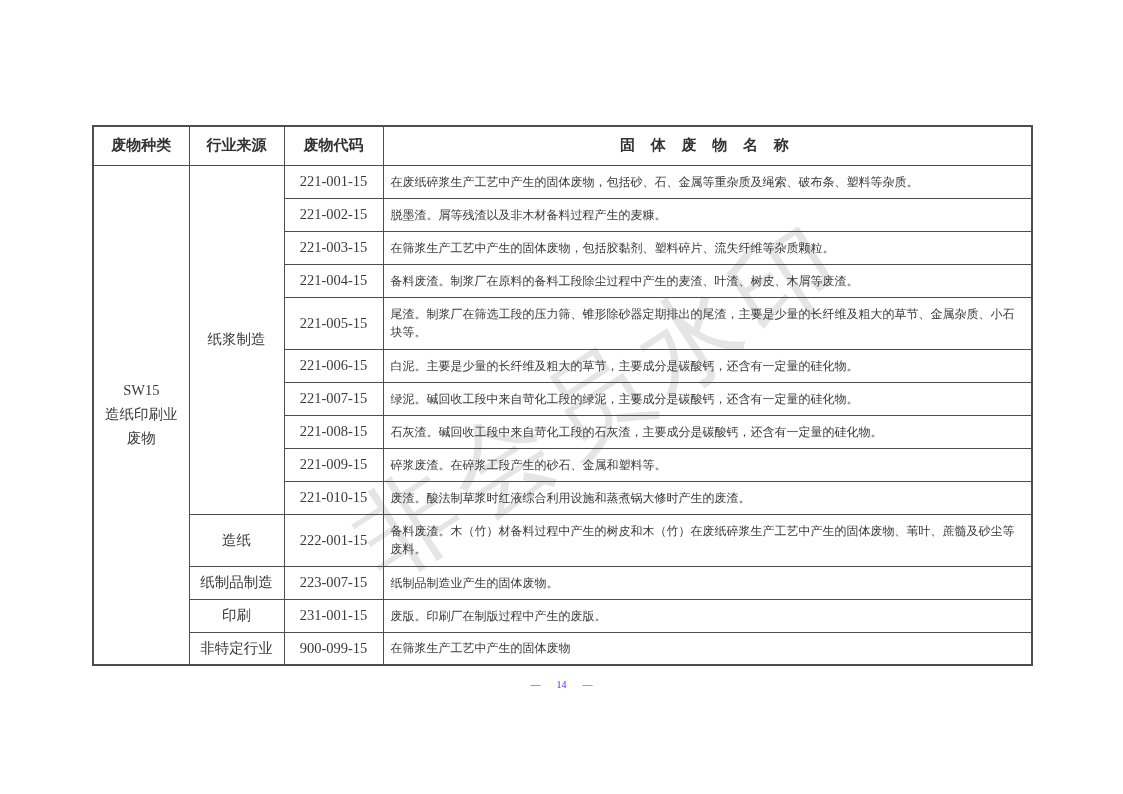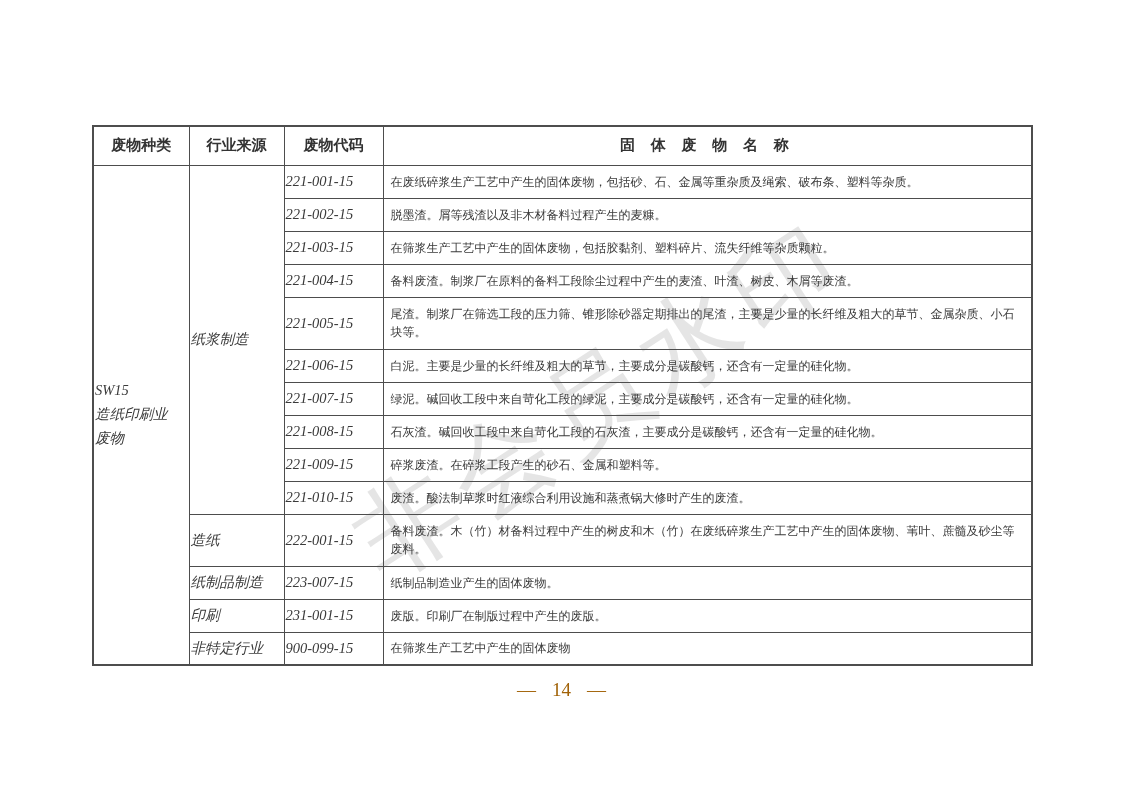--- a/index.html
+++ b/index.html
@@ -43,38 +43,37 @@
   tr.h1 { height:33px; }
   tr.h2 { height:52px;padding-left:35px; }
   .waste-table th {
     font-weight:bold;
     font-size:15px;
     text-align:center;
     color:#333333;
   }
   th.name-header { letter-spacing:6px; }
   td.category-cell, td.industry-cell, td.code-cell {
-    text-align:left;
+    text-align:center;
     font-size:14.5px;
-    font-style:italic;
   }
   td.name-cell {
     text-align:left;
     padding:3px 7px;
     font-size:12px;
     line-height:1.5;
   }
   .category-line { display:block; line-height:1.65; }
   .page-number {
     position:absolute;
     top:679px; left:0;
     width:100%;
     text-align:center;
-    font-size:19px;
-    color:#a16207;
+    font-size:10px;
+    color:#6d28d9;
     z-index:2;
   }
   .page-number .dash { margin:0 16px; letter-spacing:0; }
 </style>
 </head>
 <body>
 
 <div class="page">
 
   <div class="watermark">非会员水印</div>

